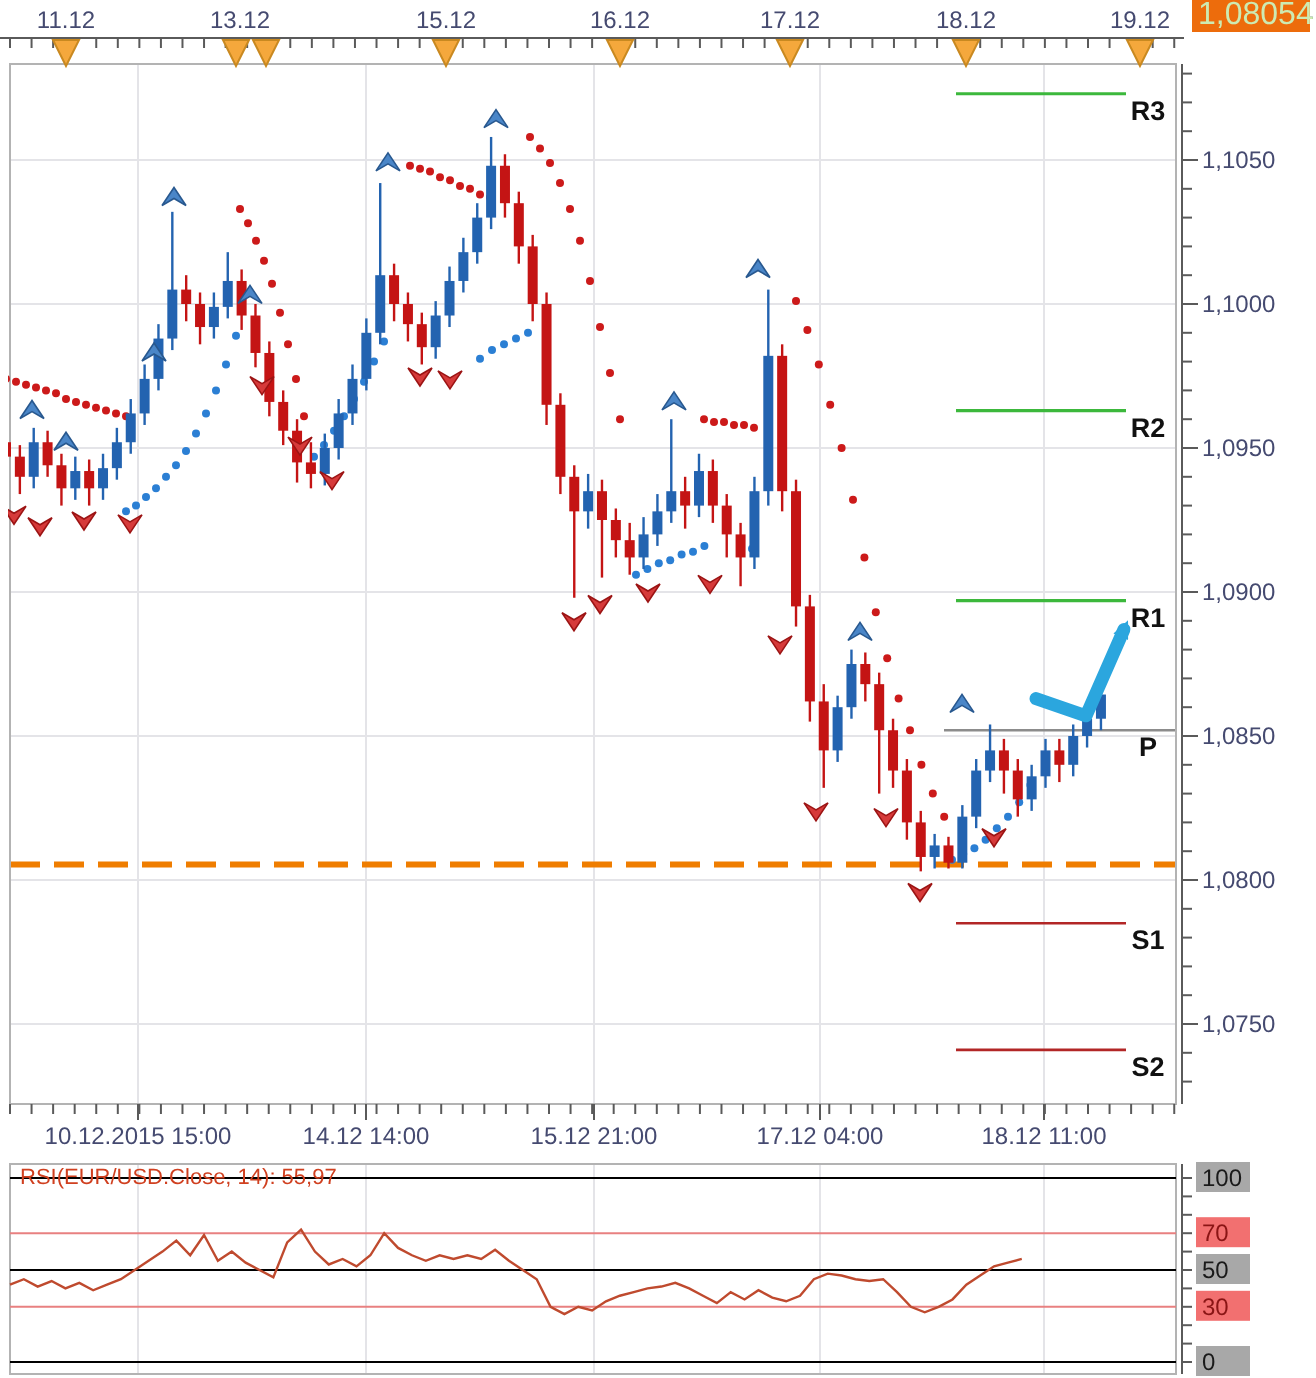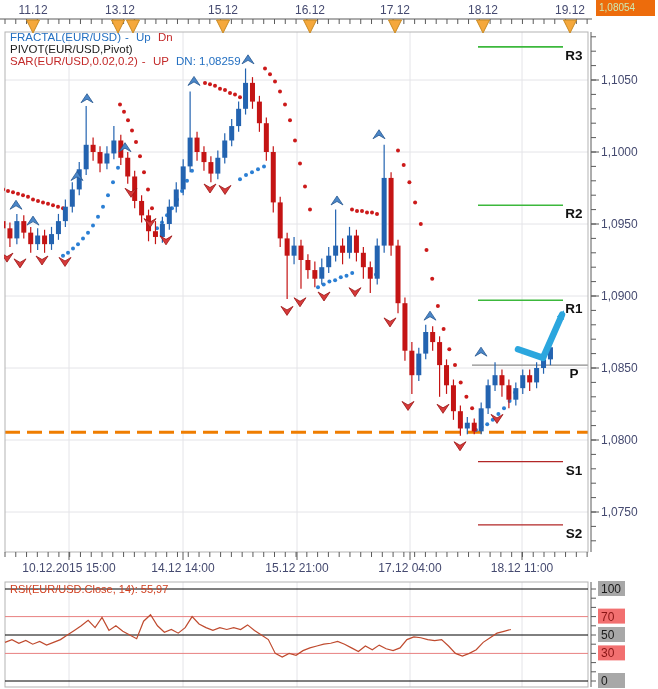--- a/index.html
+++ b/index.html
@@ -6,21 +6,21 @@
   #stage{position:relative;width:658px;height:689px;background:#ffffff;overflow:hidden;
          font-family:"Liberation Sans",sans-serif;}
   svg{position:absolute;left:0;top:0;}
   svg text{font-family:"Liberation Sans",sans-serif;}
   .legend{position:absolute;left:10px;top:31px;font-size:11.5px;line-height:12px;white-space:nowrap;}
   .lrow{height:12px;}
   .lrow span{margin-right:4px;}
   .c-blue{color:#2470c2;}
   .c-red{color:#c32a2a;}
   .c-black{color:#1d1d1d;}
-  .badge{position:absolute;left:596px;width:59px;height:16px;font-size:10px;line-height:16px;
+  .badge{position:absolute;left:596px;width:59px;height:16px;font-size:16px;line-height:16px;
          padding-left:3px;box-sizing:border-box;}
   #badge-price{background:#58b7e8;color:#06263f;}
   #badge-alert{background:#ed6c0c;color:#cdeab2;}
   #rsi-legend{position:absolute;left:10px;top:583px;font-size:11px;color:#d04020;white-space:nowrap;}
 </style>
 </head>
 <body>
 
 <div id="stage">
 
@@ -589,33 +589,18 @@
             <polygon points="437,404.31999999999874 443,413.31999999999874 449,404.31999999999874 443,407.81999999999874" fill="#d63a3a" stroke="#9c1414" stroke-width="0.8"></polygon>
             <polygon points="454,441.760000000001 460,450.760000000001 466,441.760000000001 460,445.260000000001" fill="#d63a3a" stroke="#9c1414" stroke-width="0.8"></polygon>
             <polygon points="491,414.40000000000083 497,423.40000000000083 503,414.40000000000083 497,417.90000000000083" fill="#d63a3a" stroke="#9c1414" stroke-width="0.8"></polygon>
           </g>
         </g>
         <polyline points="518,349.27999999999884 543,357.9199999999979 562,314.71999999999946" fill="none" stroke="#2ba6de" stroke-width="6.5" stroke-linejoin="round" stroke-linecap="round" marker-end="url(#ah)"></polyline>
         <polyline points="5,642.36 11.93,639.6 18.86,643.28 25.79,640.52 32.72,644.2 39.65,641.44 46.58,645.12 53.51,642.36 60.44,639.6 67.37,635 74.3,630.4 81.22999999999999,625.8 88.16,620.28 95.09,627.64 102.02,617.52 108.94999999999999,630.4 115.88,625.8 122.81,631.32 129.74,635 136.67,638.68 143.6,621.2 150.53,614.76 157.45999999999998,625.8 164.39,632.24 171.32,629.48 178.25,633.16 185.18,627.64 192.10999999999999,616.6 199.04,623.96 205.97,627.64 212.89999999999998,630.4 219.82999999999998,627.64 226.76,629.48 233.69,627.64 240.62,629.48 247.54999999999998,624.88 254.48,630.4 261.40999999999997,635 268.34,639.6 275.27,653.4 282.2,657.08 289.13,653.4 296.06,655.24 302.99,650.64 309.91999999999996,647.88 316.84999999999997,646.04 323.78,644.2 330.71,643.28 337.64,641.44 344.57,644.2 351.5,647.88 358.43,651.56 365.36,646.04 372.28999999999996,649.72 379.21999999999997,645.12 386.15,648.8 393.08,650.64 400.01,647.88 406.94,639.6 413.87,636.84 420.79999999999995,637.76 427.72999999999996,639.6 434.65999999999997,640.52 441.59,639.6 448.52,646.04 455.45,653.4 462.38,656.16 469.31,653.4 476.24,649.72 483.16999999999996,642.36 490.09999999999997,637.76 497.03,633.16 503.96,631.32 510.89,629.48" fill="none" stroke="#bf4a2e" stroke-width="1.2"></polyline>
       </g>
   </svg>
 
-  <div class="legend">
-    <div class="lrow">
-      <span class="c-blue">FRACTAL(EUR/USD)</span><span class="c-blue">-</span>
-      <span class="c-blue">Up</span>
-      <span class="c-red">Dn</span>
-    </div>
-    <div class="lrow">
-      <span class="c-black">PIVOT(EUR/USD,Pivot)</span>
-    </div>
-    <div class="lrow">
-      <span class="c-red">SAR(EUR/USD,0.02,0.2)</span><span class="c-red">-</span>
-      <span class="c-red">UP</span>
-      <span class="c-blue">DN: 1,08259</span>
-    </div>
-  </div>
 
   <div id="badge-price" class="badge">1,08644</div>
   <div id="badge-alert" class="badge">1,08054</div>
 
   <div id="rsi-legend">RSI(EUR/USD.Close, 14): 55,97</div>
 </div>
 
 </body></html>

